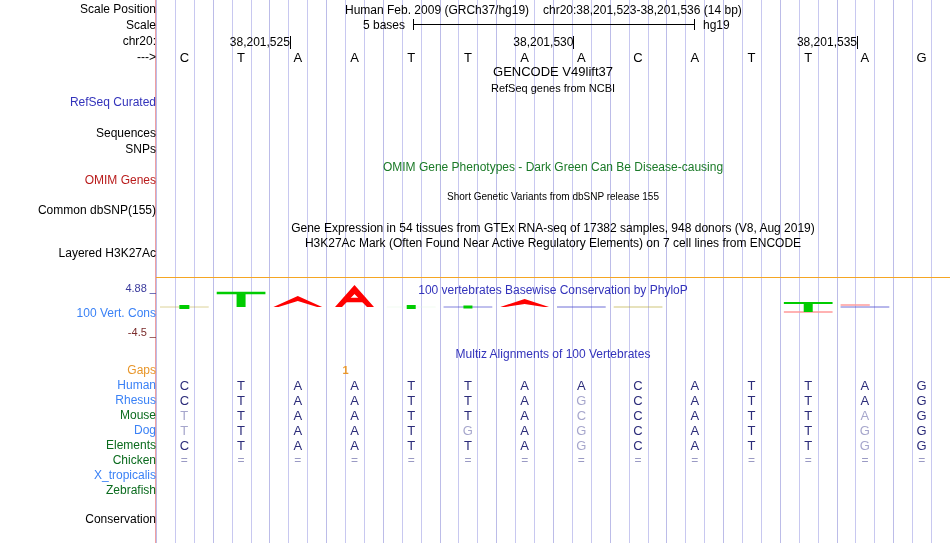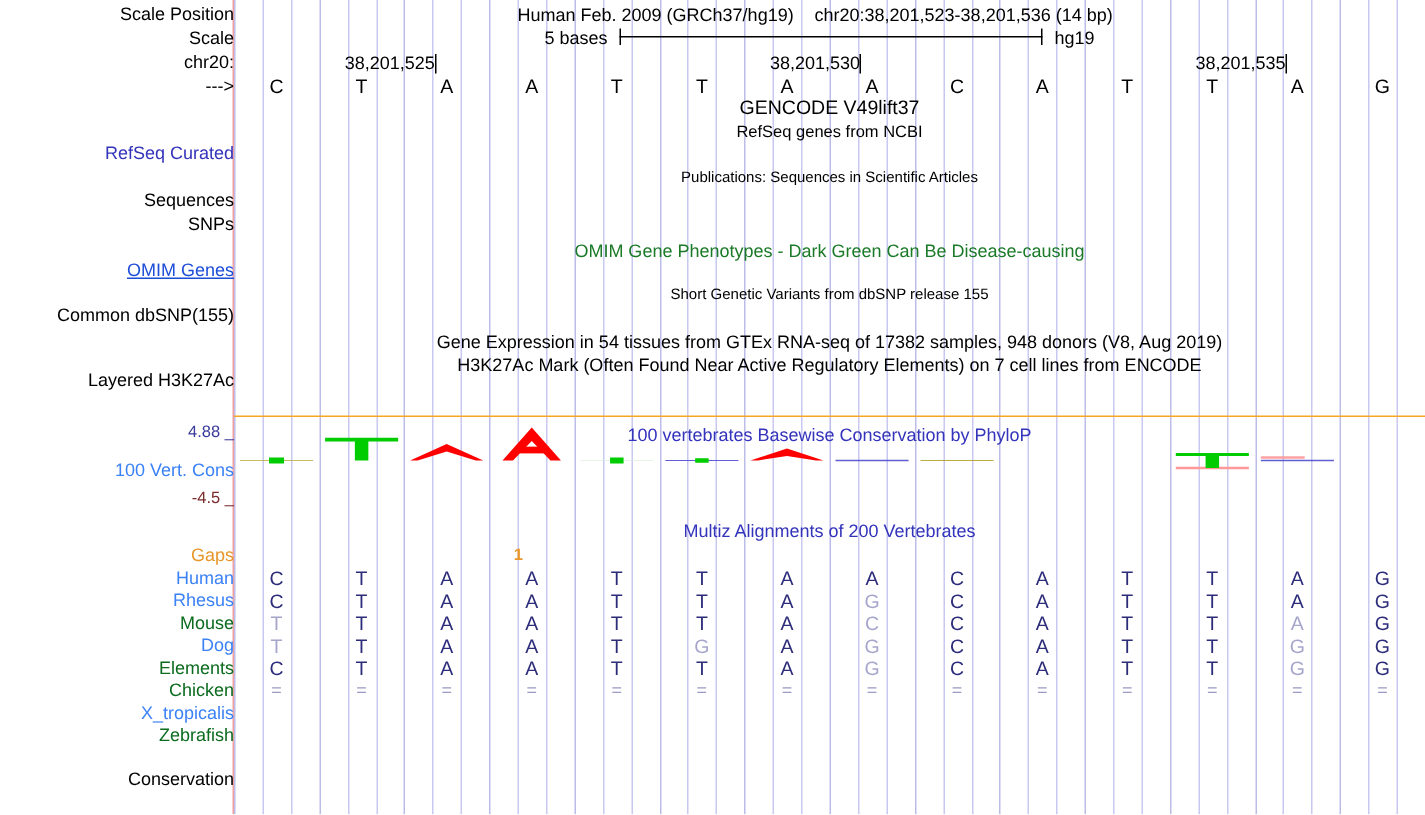--- a/index.html
+++ b/index.html
@@ -47,21 +47,21 @@
     position:absolute;
     right:794px;           
     text-align:right;
     white-space:nowrap;
     font-size:12px;
     line-height:12px;
     color:#000000;
   }
   .lbl.blue{ color:#3333bb; }
   .lbl.navy{ color:#3b82f6; }
-  .lbl.green{ color:#1d4ed8;text-decoration:underline; }
+  .lbl.green{ color:#b91c1c; }
   .lbl.dkgreen{ color:#0b6b1e; }
   .lbl.orange{ color:#e8962a; }
   .lbl.consnum{ color:#3a3a9c; font-size:11px; }
   .lbl.consnum.neg{ color:#7a2b2b; }
 
   
   .ctitle{
     position:absolute;
     left:156px; right:0;
     text-align:center;
@@ -219,27 +219,26 @@
       <div class="basecell blk" style="left: 473.071px;">C</div>
       <div class="basecell blk" style="left: 529.786px;">A</div>
       <div class="basecell blk" style="left: 586.5px;">T</div>
       <div class="basecell blk" style="left: 643.214px;">T</div>
       <div class="basecell blk" style="left: 699.929px;">A</div>
       <div class="basecell blk" style="left: 756.643px;">G</div>
     </div>
 
   <div class="ctitle" style="top:64px; font-size:13px">GENCODE V49lift37</div>
   <div class="ctitle" style="top:82px; font-size:11px">RefSeq genes from NCBI</div>
-  <div class="ctitle" style="top:113px; font-size:10px">Publications: Sequences in Scientific Articles</div>
   <div class="ctitle green" style="top:160px; font-size:12px">OMIM Gene Phenotypes - Dark Green Can Be Disease-causing</div>
   <div class="ctitle" style="top:191px; font-size:10px">Short Genetic Variants from dbSNP release 155</div>
   <div class="ctitle" style="top:221px; font-size:12px">Gene Expression in 54 tissues from GTEx RNA-seq of 17382 samples, 948 donors (V8, Aug 2019)</div>
   <div class="ctitle" style="top:236px; font-size:12px">H3K27Ac Mark (Often Found Near Active Regulatory Elements) on 7 cell lines from ENCODE</div>
   <div class="ctitle blue" style="top:283px; font-size:12px">100 vertebrates Basewise Conservation by PhyloP</div>
-  <div class="ctitle blue" style="top:347px; font-size:12px">Multiz Alignments of 200 Vertebrates</div>
+  <div class="ctitle blue" style="top:347px; font-size:12px">Multiz Alignments of 100 Vertebrates</div>
 
   <div class="lbl blue" style="top:96px">RefSeq Curated</div>
   <div class="lbl" style="top:127px">Sequences</div>
   <div class="lbl" style="top:143px">SNPs</div>
   <div class="lbl green" style="top:174px">OMIM Genes</div>
   <div class="lbl" style="top:204px">Common dbSNP(155)</div>
   <div class="lbl" style="top:247px">Layered H3K27Ac</div>
   <div class="lbl navy" style="top:307px">100 Vert. Cons</div>
   <div class="lbl" style="top:513px">Conservation</div>
 

